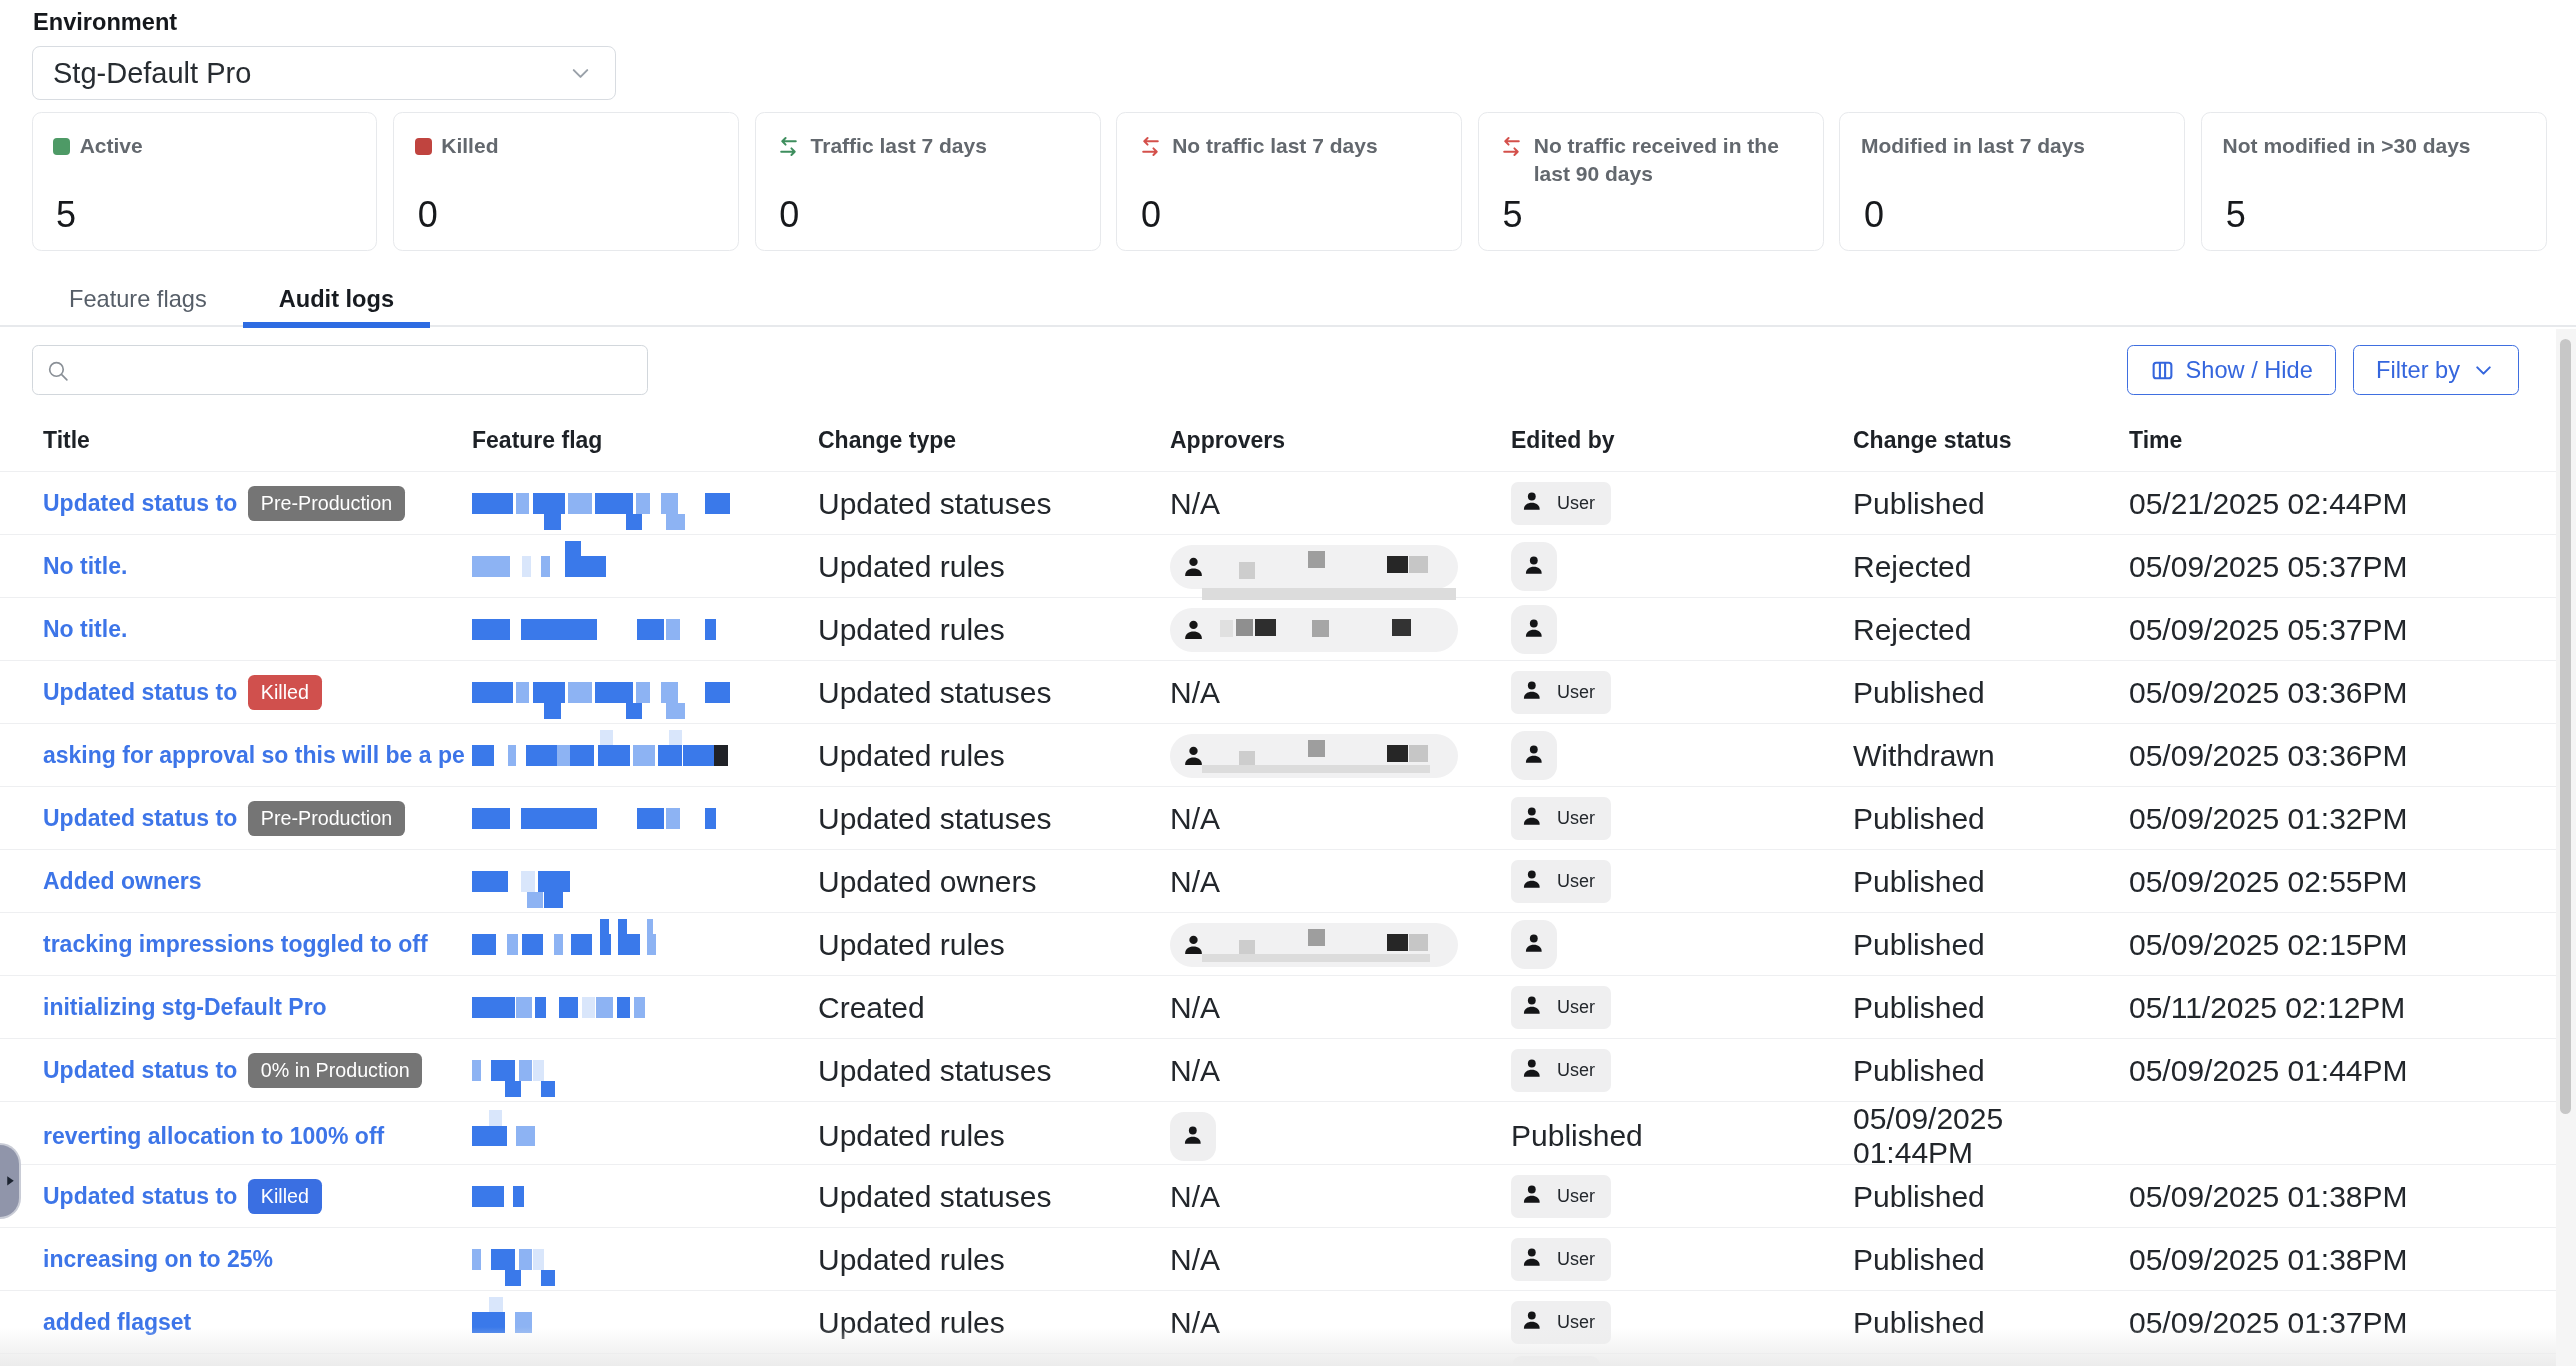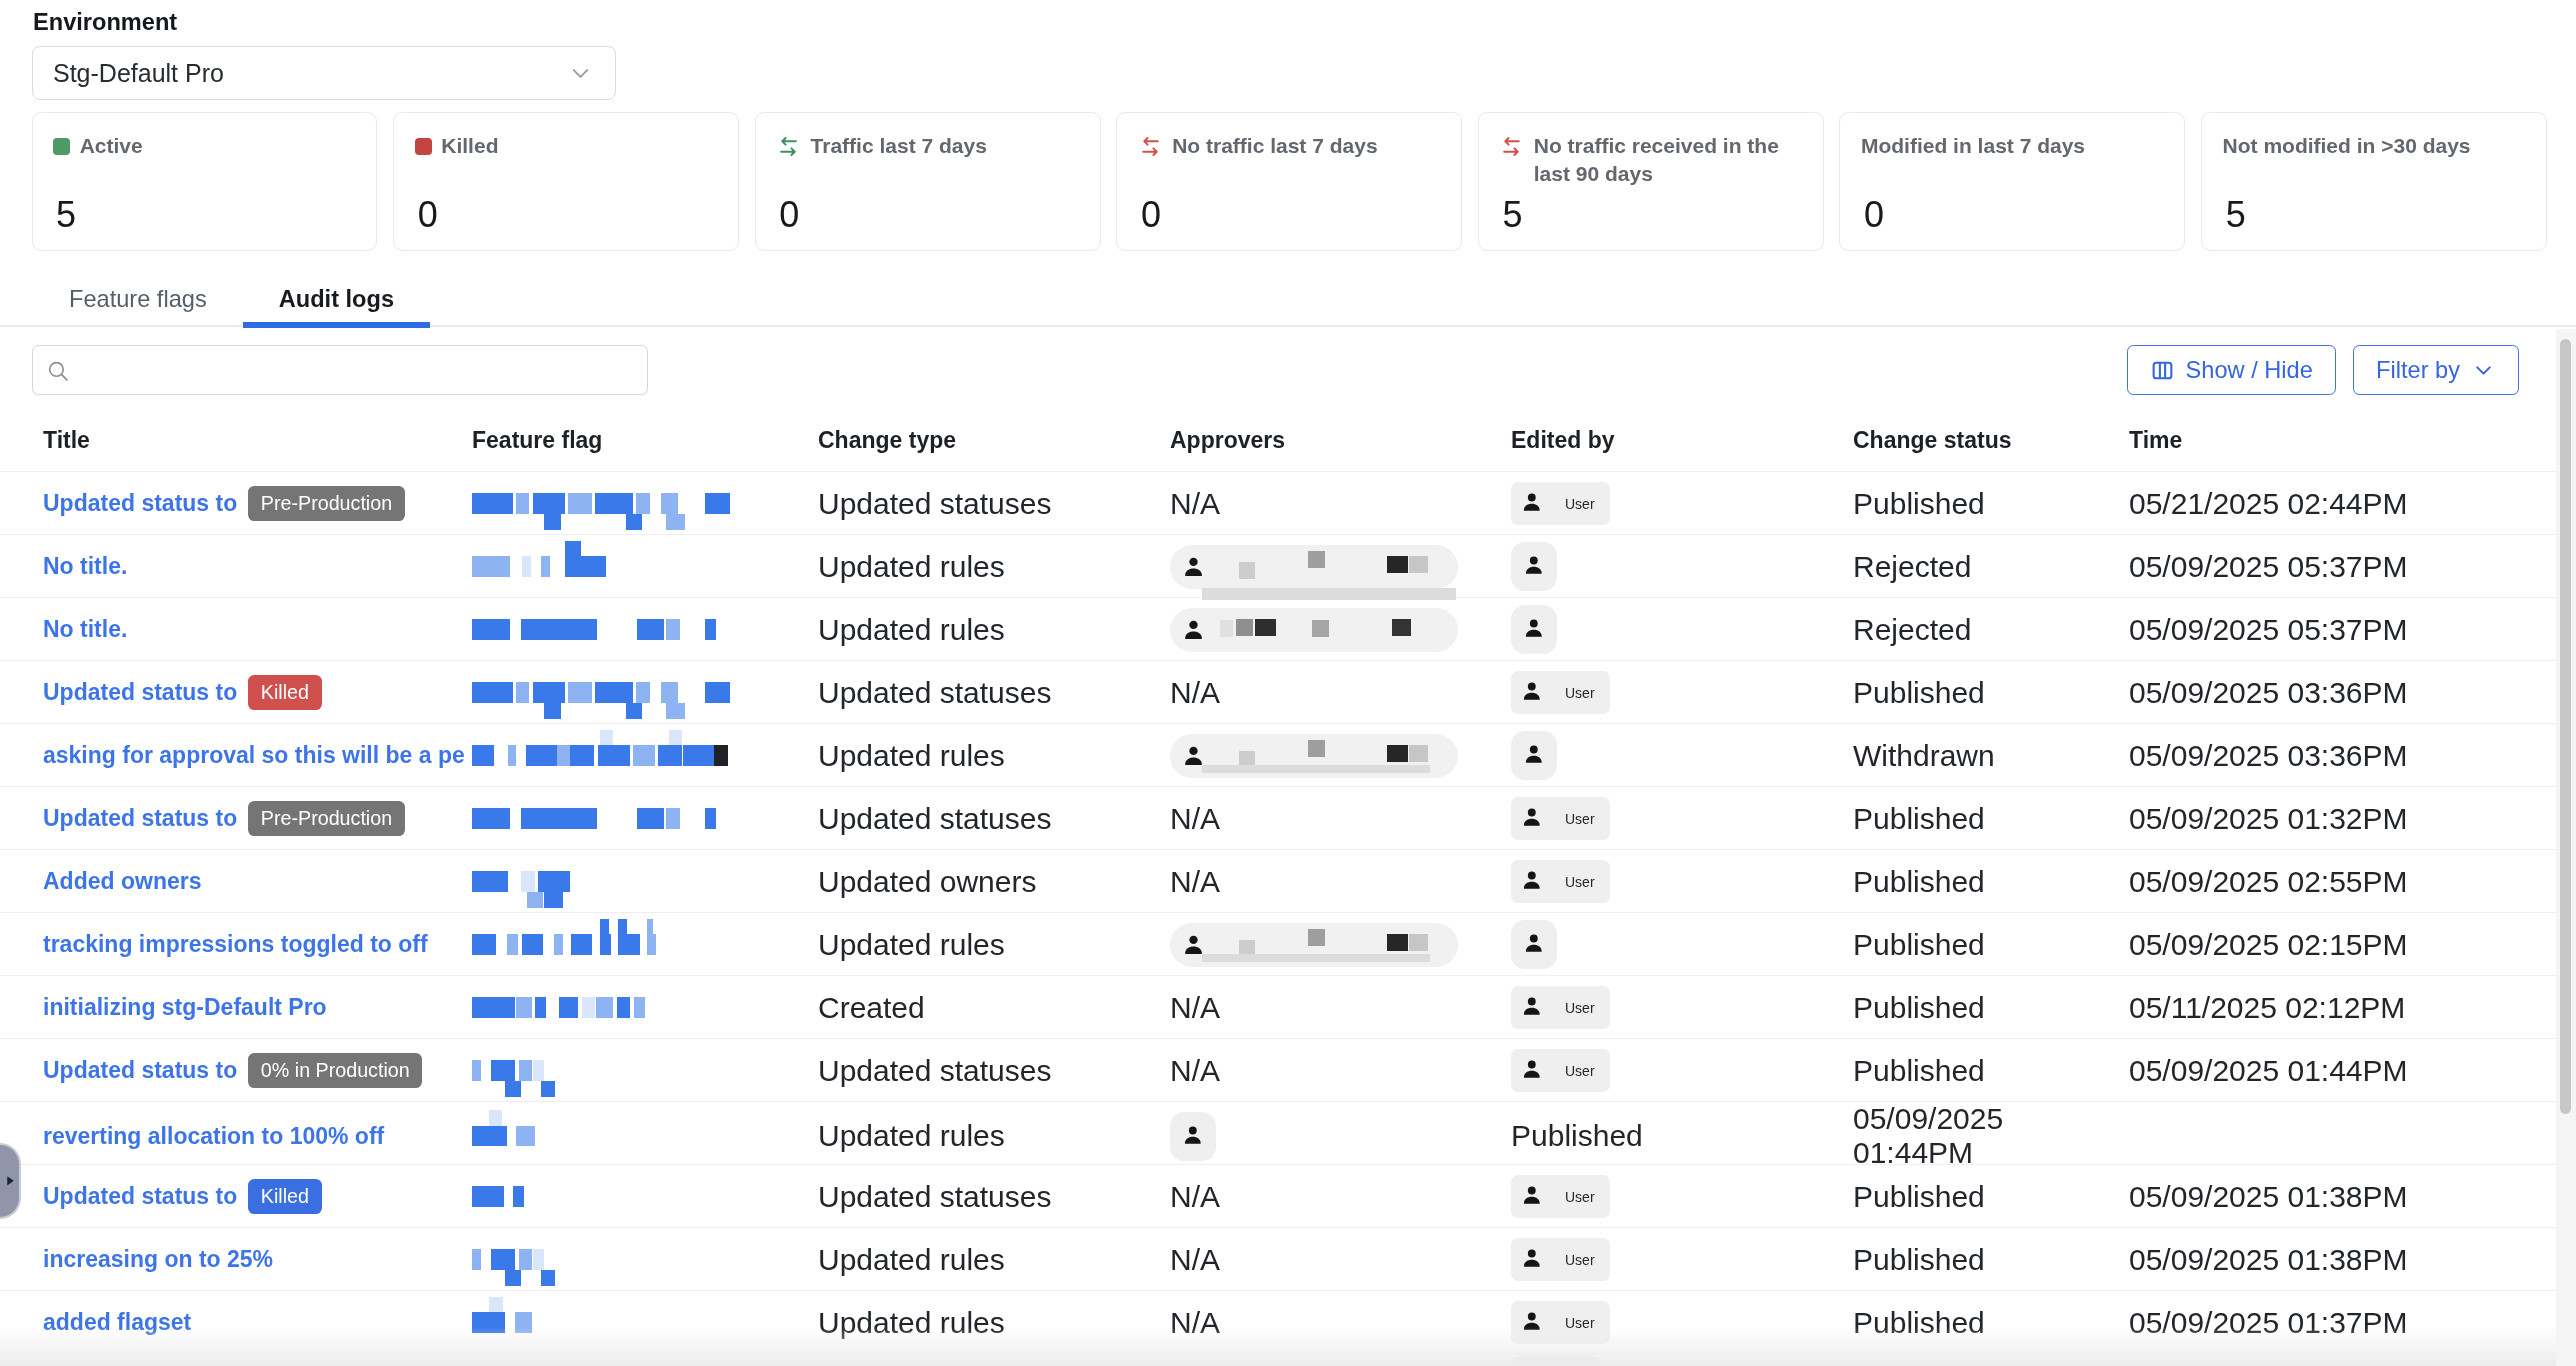--- a/index.html
+++ b/index.html
@@ -8,21 +8,21 @@
     width:2576px; height:1367px; position:relative; overflow:hidden;
     font-family:"Liberation Sans", sans-serif; color:#22262b;
   }
   
   .env-label { position:absolute; left:33px; top:9.4px; font-size:23.6px; font-weight:700; color:#15181c; }
   .env-select {
     position:absolute; left:31.5px; top:46px; width:584px; height:54px;
     border:1.6px solid #d8dce1; border-radius:7.9px; background:#fff;
     display:flex; align-items:center; padding:0 20.5px; cursor:pointer;
   }
-  .env-select .val { font-size:25px; color:#272c31; flex:1; }
+  .env-select .val { font-size:29px; color:#272c31; flex:1; }
   .env-select svg { width:27px; height:27px; color:#9aa1a9; }
   
   .cards { position:absolute; left:31.5px; right:29px; top:112px; display:flex; gap:15.7px; }
   .card {
     flex:1 1 0; height:139px; background:#fff; border:1.6px solid #e7e9ec; border-radius:9.4px;
     position:relative; padding:19px 20.5px;
   }
   .card-label { display:flex; align-items:flex-start; gap:9.4px; color:#63686e; font-size:21px; line-height:28px;font-weight:bold; }
   .card-label .sq { width:17.3px; height:17.3px; border-radius:3.9px; flex:0 0 auto; margin-top:5.5px; }
   .card-label svg { width:25px; height:25px; flex:0 0 auto; margin-top:1.6px; }
@@ -75,22 +75,22 @@
   }
   .pill-redact .p-icon { position:absolute; left:11px; top:9.4px; width:25px; height:25px; color:#161616; }
   .pill-redact .rb { position:absolute; }
   .pill-strip { position:absolute; left:31.5px; top:43px; width:254px; height:12.6px; background:#dcdcdc; }
   .pill-group {
     display:inline-flex; align-items:center; gap:9.4px; height:44px; border-radius:22px;
     background:#f1f1f2; padding:0 19px 0 12.6px; font-size:21px; color:#1f2428;
   }
   .pill-group svg { width:25px; height:25px; color:#17191c; }
   .pill-user {
-    display:inline-flex; align-items:center; gap:21px; height:43px; border-radius:7px;
-    background:#efeff0; padding:0 15.7px 0 9.4px; font-size:14px; color:#23272c;
+    display:inline-flex; align-items:center; gap:13px; height:43px; border-radius:7px;
+    background:#efeff0; padding:0 15.7px 0 9.4px; font-size:18px; color:#23272c;
   }
   .pill-user svg { width:23.6px; height:23.6px; color:#141517; }
   .pill-icononly {
     width:46px; height:49px; border-radius:14px; background:#efeff0;
     display:inline-flex; align-items:center; justify-content:center;
   }
   .pill-icononly svg { width:23.6px; height:23.6px; color:#141517; }
   
   .left-handle {
     position:absolute; left:0; top:1143px; width:20.5px; height:76px; background:#9095aa;

